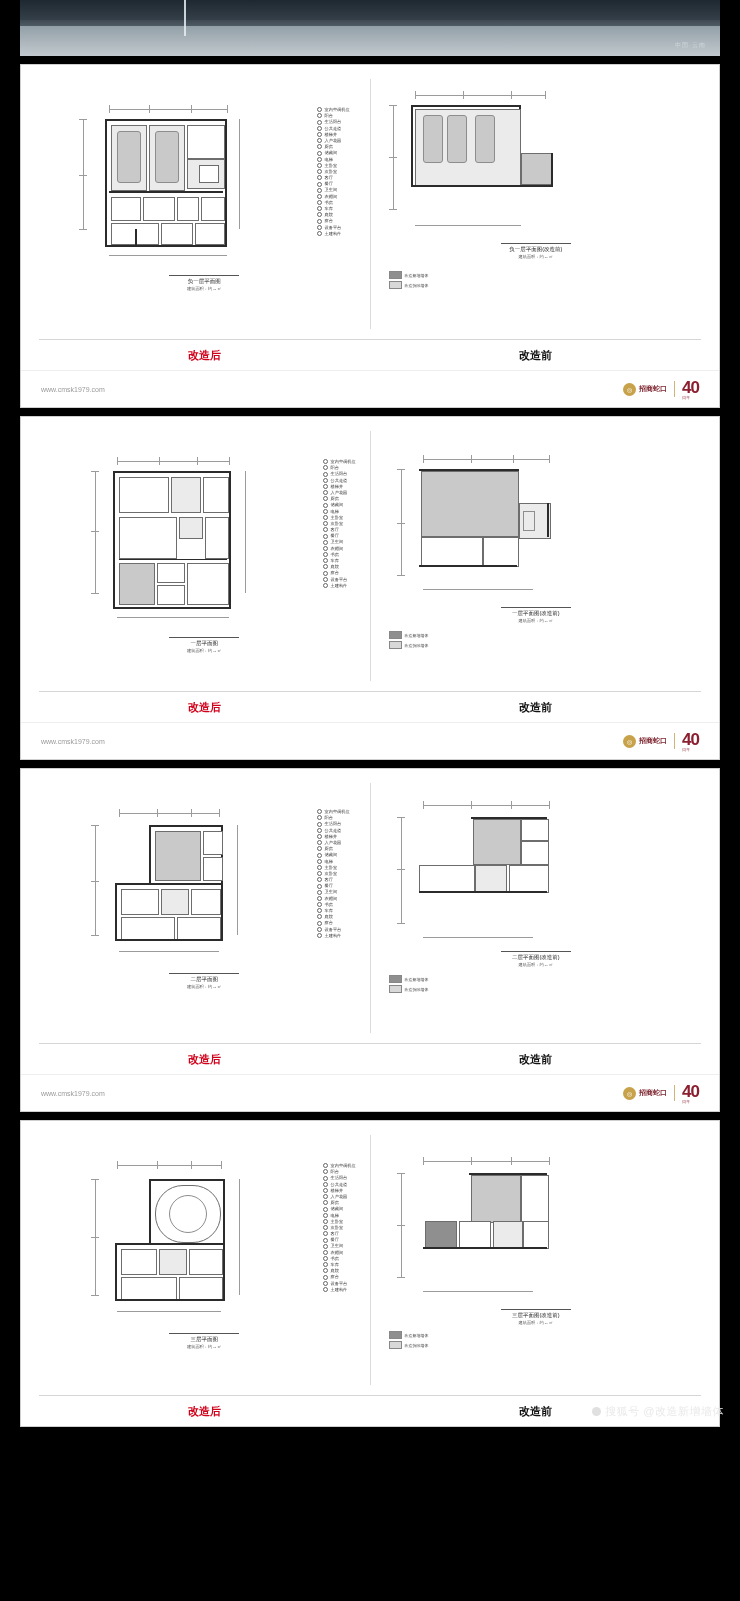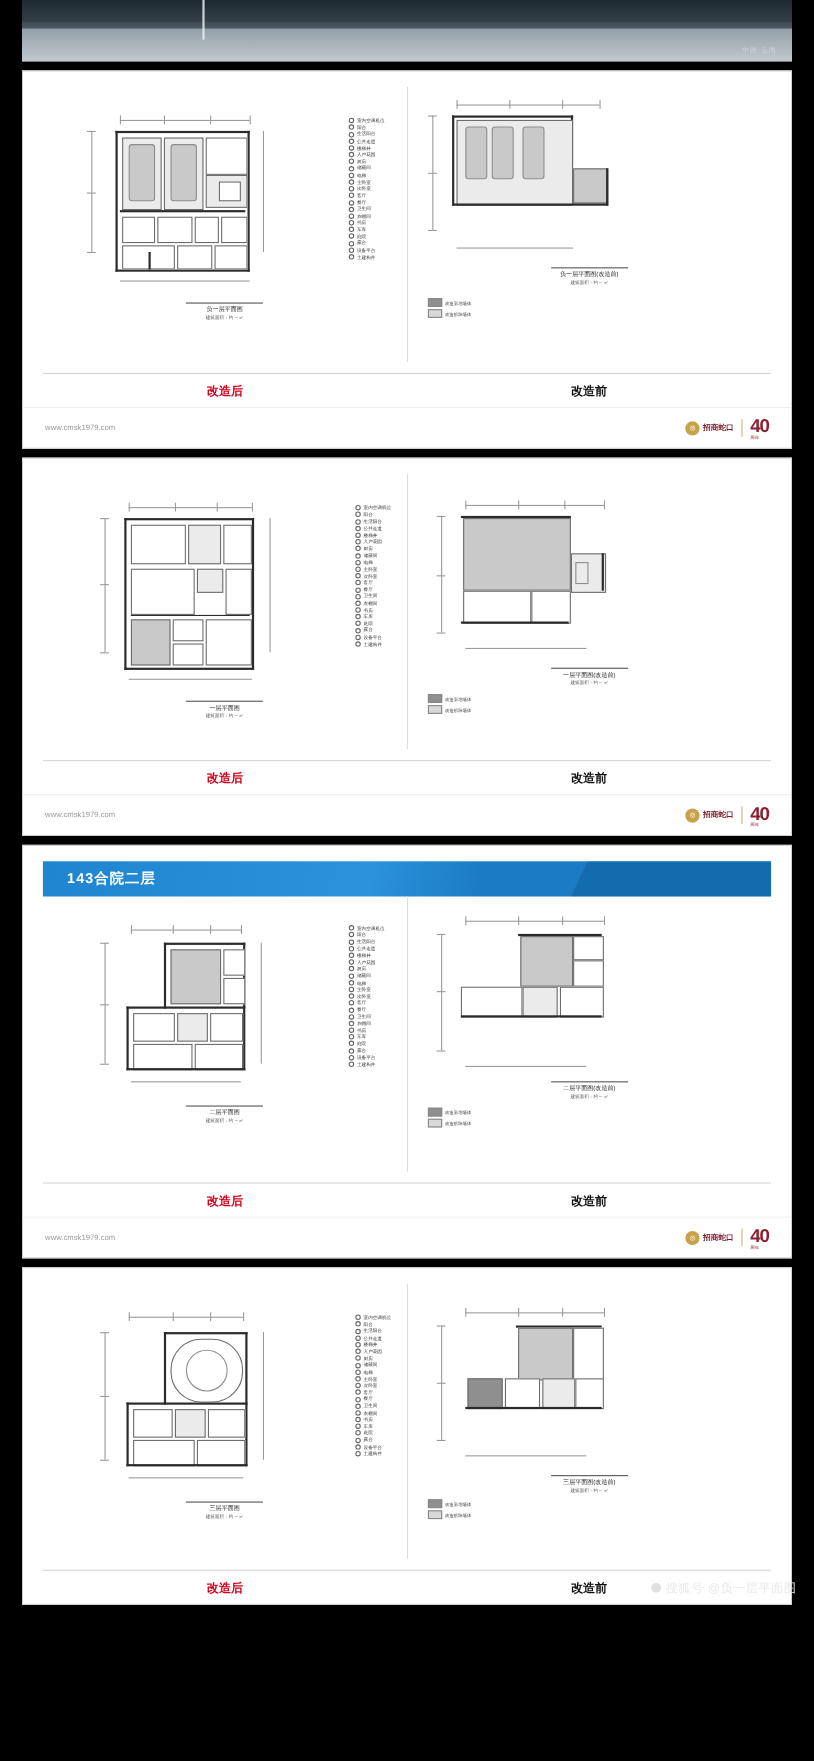--- a/index.html
+++ b/index.html
@@ -567,24 +567,20 @@
         <div class="forty">
           <span>40</span>
           <small>周年</small>
         </div>
       </div>
     </div>
   </div>
 
   <div class="sheet">
     <div class="sheet-inner">
-      <div class="title-bar">
-        <div class="cut"></div>
-        <div class="txt">143合院二层</div>
-      </div>
 
       <div class="content">
         <div class="col left">
           <div class="plan-box">
             <div class="dim-line" style="left:80px;top:30px;width:100px;height:1px;"></div>
             <div class="dim-line" style="left:80px;top:26px;width:1px;height:8px;"></div>
             <div class="dim-line" style="left:118px;top:26px;width:1px;height:8px;"></div>
             <div class="dim-line" style="left:152px;top:26px;width:1px;height:8px;"></div>
             <div class="dim-line" style="left:180px;top:26px;width:1px;height:8px;"></div>
             <div class="dim-line" style="left:56px;top:42px;width:1px;height:110px;"></div>
@@ -938,16 +934,16 @@
       </div>
     </div>
 
     <div class="foot" style="border-bottom:none;">
       <div class="after">改造后</div>
       <div class="before">改造前</div>
     </div>
   </div>
 
   <div class="sohu">
-    <span class="dot"></span><span>搜狐号 @负一层平面图</span>
+    <span class="dot"></span><span>搜狐号 @改造新增墙体</span>
   </div>
 
 </div>
 
 </body></html>

